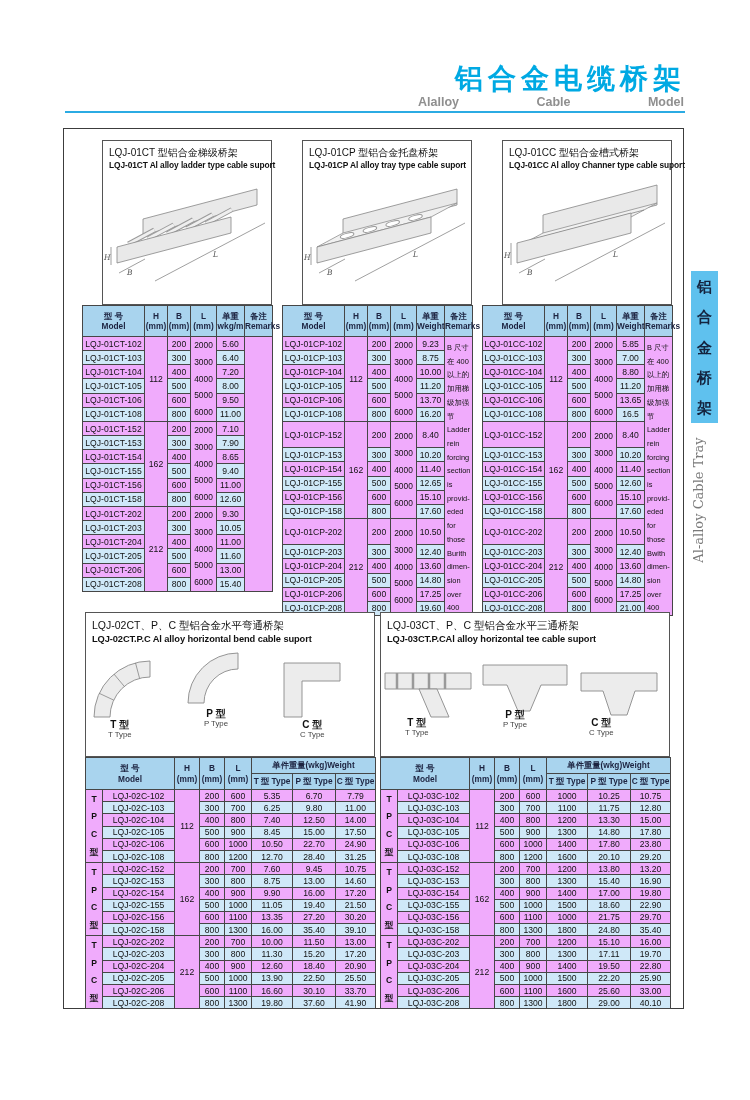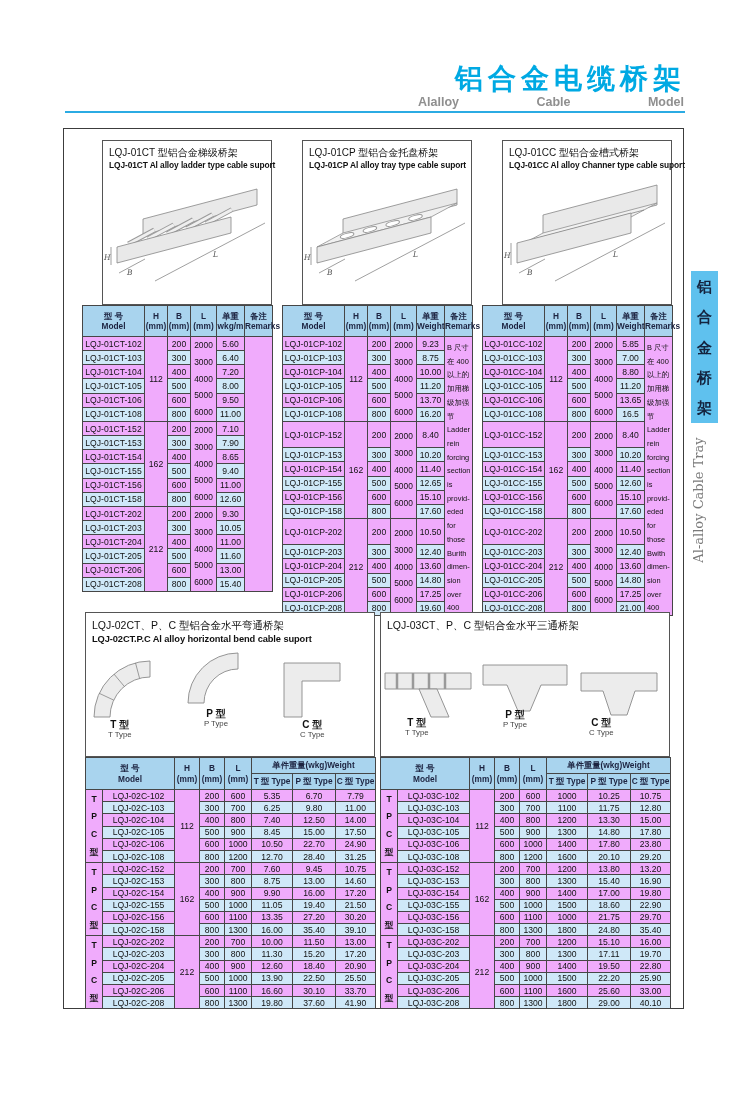--- a/index.html
+++ b/index.html
@@ -821,20 +821,21 @@
             <td class="rowcell">37.60</td>
             <td class="rowcell">41.90</td>
           </tr>
         </tbody>
       </table>
   </div>
 
   <div class="bpanel" style="left:380px">
     <div class="pbox">
       <div class="btitle-zh">LQJ-03CT、P、C 型铝合金水平三通桥架</div>
+      <div class="btitle-en">LQJ-03CT.P.CAl alloy horizontal tee cable suport</div>
       <svg width="288" height="80" viewBox="0 0 288 80">
         <g transform="translate(4,14)">
           <polygon class="fit" points="0,14 86,14 86,30 0,30"></polygon>
           <line x1="12" y1="14" x2="12" y2="30" stroke="#9a9a9a" stroke-width="2.5"></line>
           <line x1="28" y1="14" x2="28" y2="30" stroke="#9a9a9a" stroke-width="2.5"></line>
           <line x1="44" y1="14" x2="44" y2="30" stroke="#9a9a9a" stroke-width="2.5"></line>
           <line x1="60" y1="14" x2="60" y2="30" stroke="#9a9a9a" stroke-width="2.5"></line>
           <polygon class="fit" points="34,30 52,30 64,58 46,58"></polygon>
         </g>
         <g transform="translate(102,4)">

